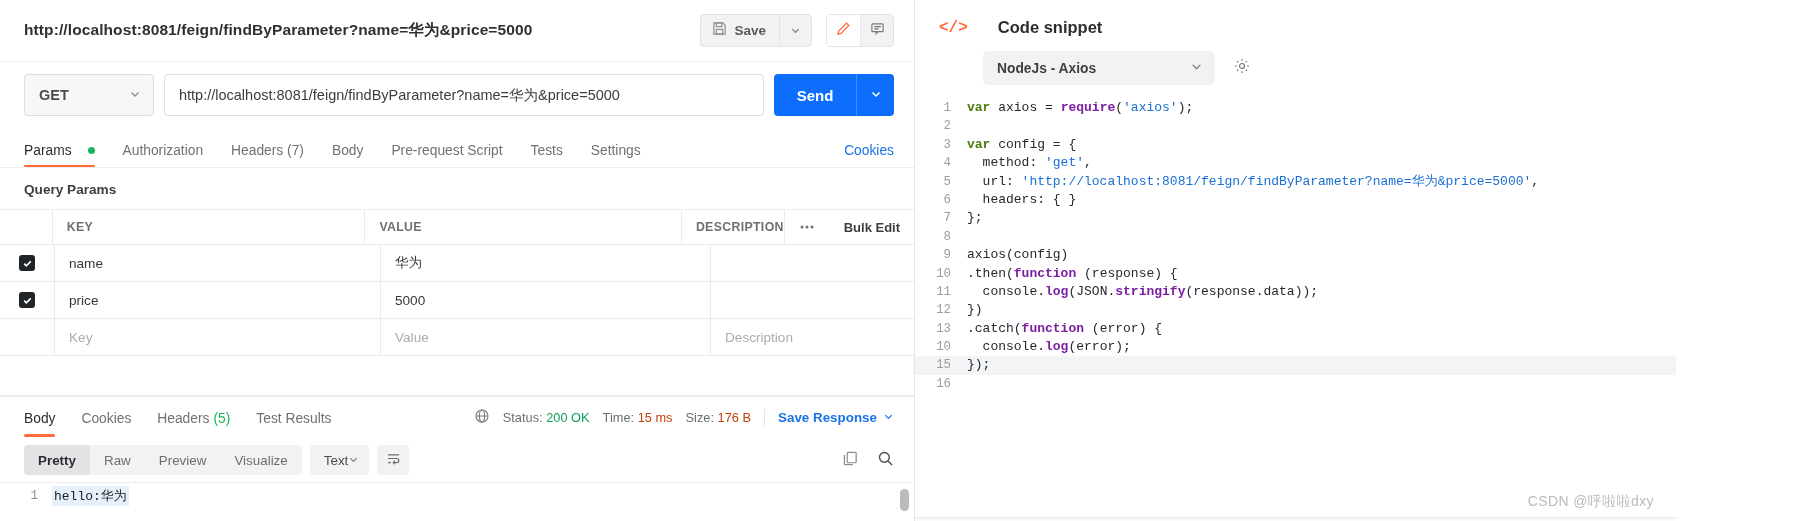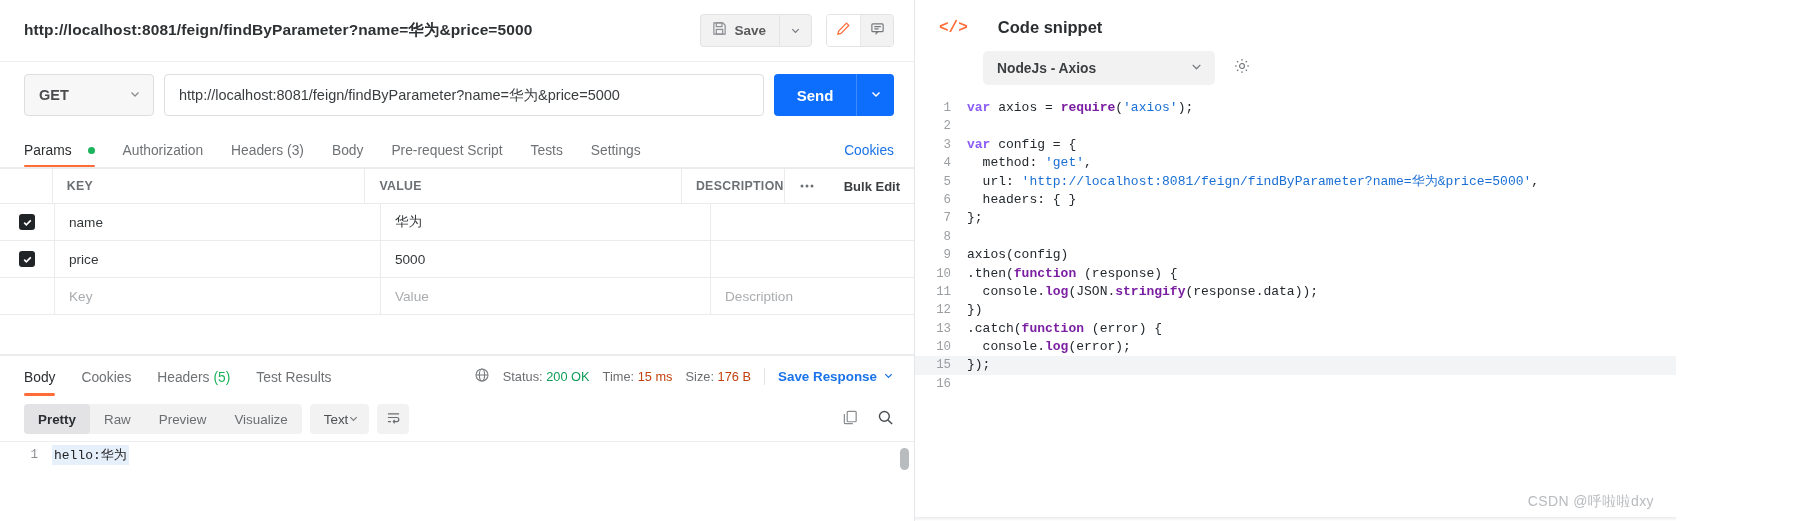--- a/index.html
+++ b/index.html
@@ -135,21 +135,21 @@
   .langsel .l { font-size:13.8px; color:#3c3f41; font-weight:600; }
   .gear { cursor:pointer; display:flex; align-items:center; }
 
   .codewrap { flex:1; margin-top:14px; overflow:hidden; position:relative; }
   .cline { display:flex; align-items:flex-start; height:18.4px; }
   .cnum { width:52px; text-align:right; padding-right:16px; font-size:12.4px; color:#9b9ea1;
           font-family:"Liberation Mono", monospace; line-height:18.4px; flex:0 0 52px; }
   .ctxt { font-size:13px; font-family:"Liberation Mono", monospace; line-height:18.4px;
           white-space:pre; color:#24292e; }
   .cline.hl { background:#f3f4f5; }
-  .k-kw { color:#8b5cf6; font-weight:600;font-family:Liberation Mono, monospace; }
+  .k-kw { color:#4d7c0f; font-weight:600;font-family:Liberation Mono, monospace; }
   .k-fn { color:#7b1fa2; font-weight:600; }
   .k-str { color:#1a6fd4; }
   .k-pl { color:#24292e; }
 
   .watermark { position:absolute; right:22px; bottom:10px; font-size:14px; color:#b8bbbe;
                letter-spacing:.4px; }
   .bottom-shadow { position:absolute; left:0; right:0; bottom:0; height:4px;
                    background:linear-gradient(#e9ebec,#ffffff); }
 </style>
 </head>
@@ -223,28 +223,29 @@
         </div>
       </div>
     </div>
 
     <div class="reqtabs">
       <div class="rtab active">
         <span>Params</span>
         <span class="greendot"></span>
       </div>
       <div class="rtab">Authorization</div>
-      <div class="rtab">Headers (3)</div>
+      <div class="rtab">Headers (7)</div>
       <div class="rtab">Body</div>
       <div class="rtab">Pre-request Script</div>
       <div class="rtab">Tests</div>
       <div class="rtab">Settings</div>
       <div class="cookies-link">Cookies</div>
     </div>
 
+    <div class="qp-title">Query Params</div>
 
     <div class="ptable">
       <div class="prow head">
         <div class="c-chk"></div>
         <div class="c-key">
             <span class="hdr-txt">KEY</span>
           </div>
         <div class="c-val">
             <span class="hdr-txt">VALUE</span>
           </div>

